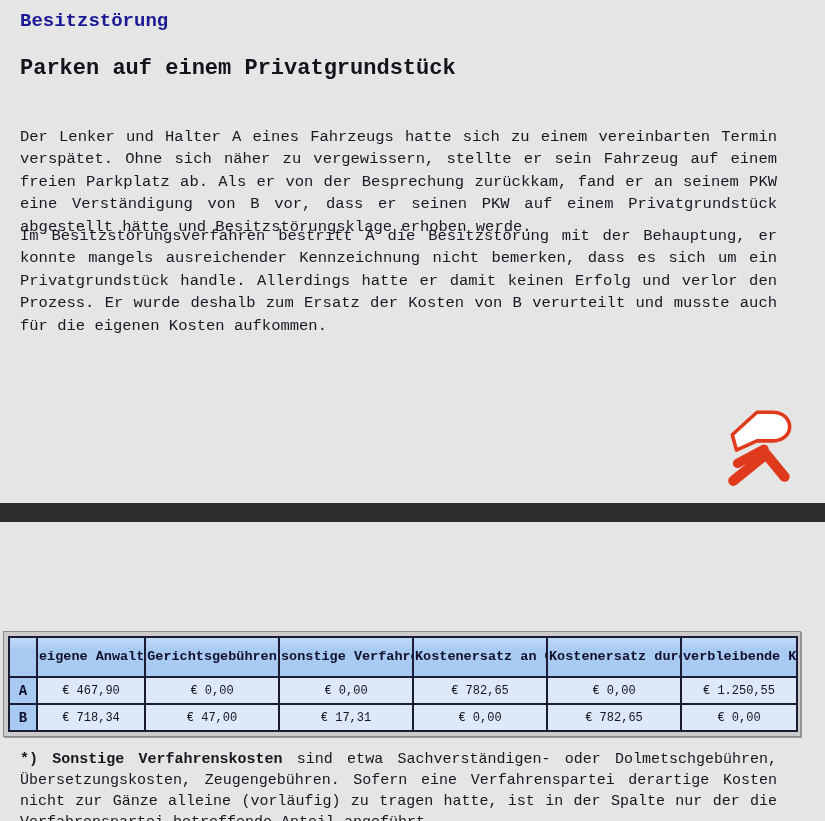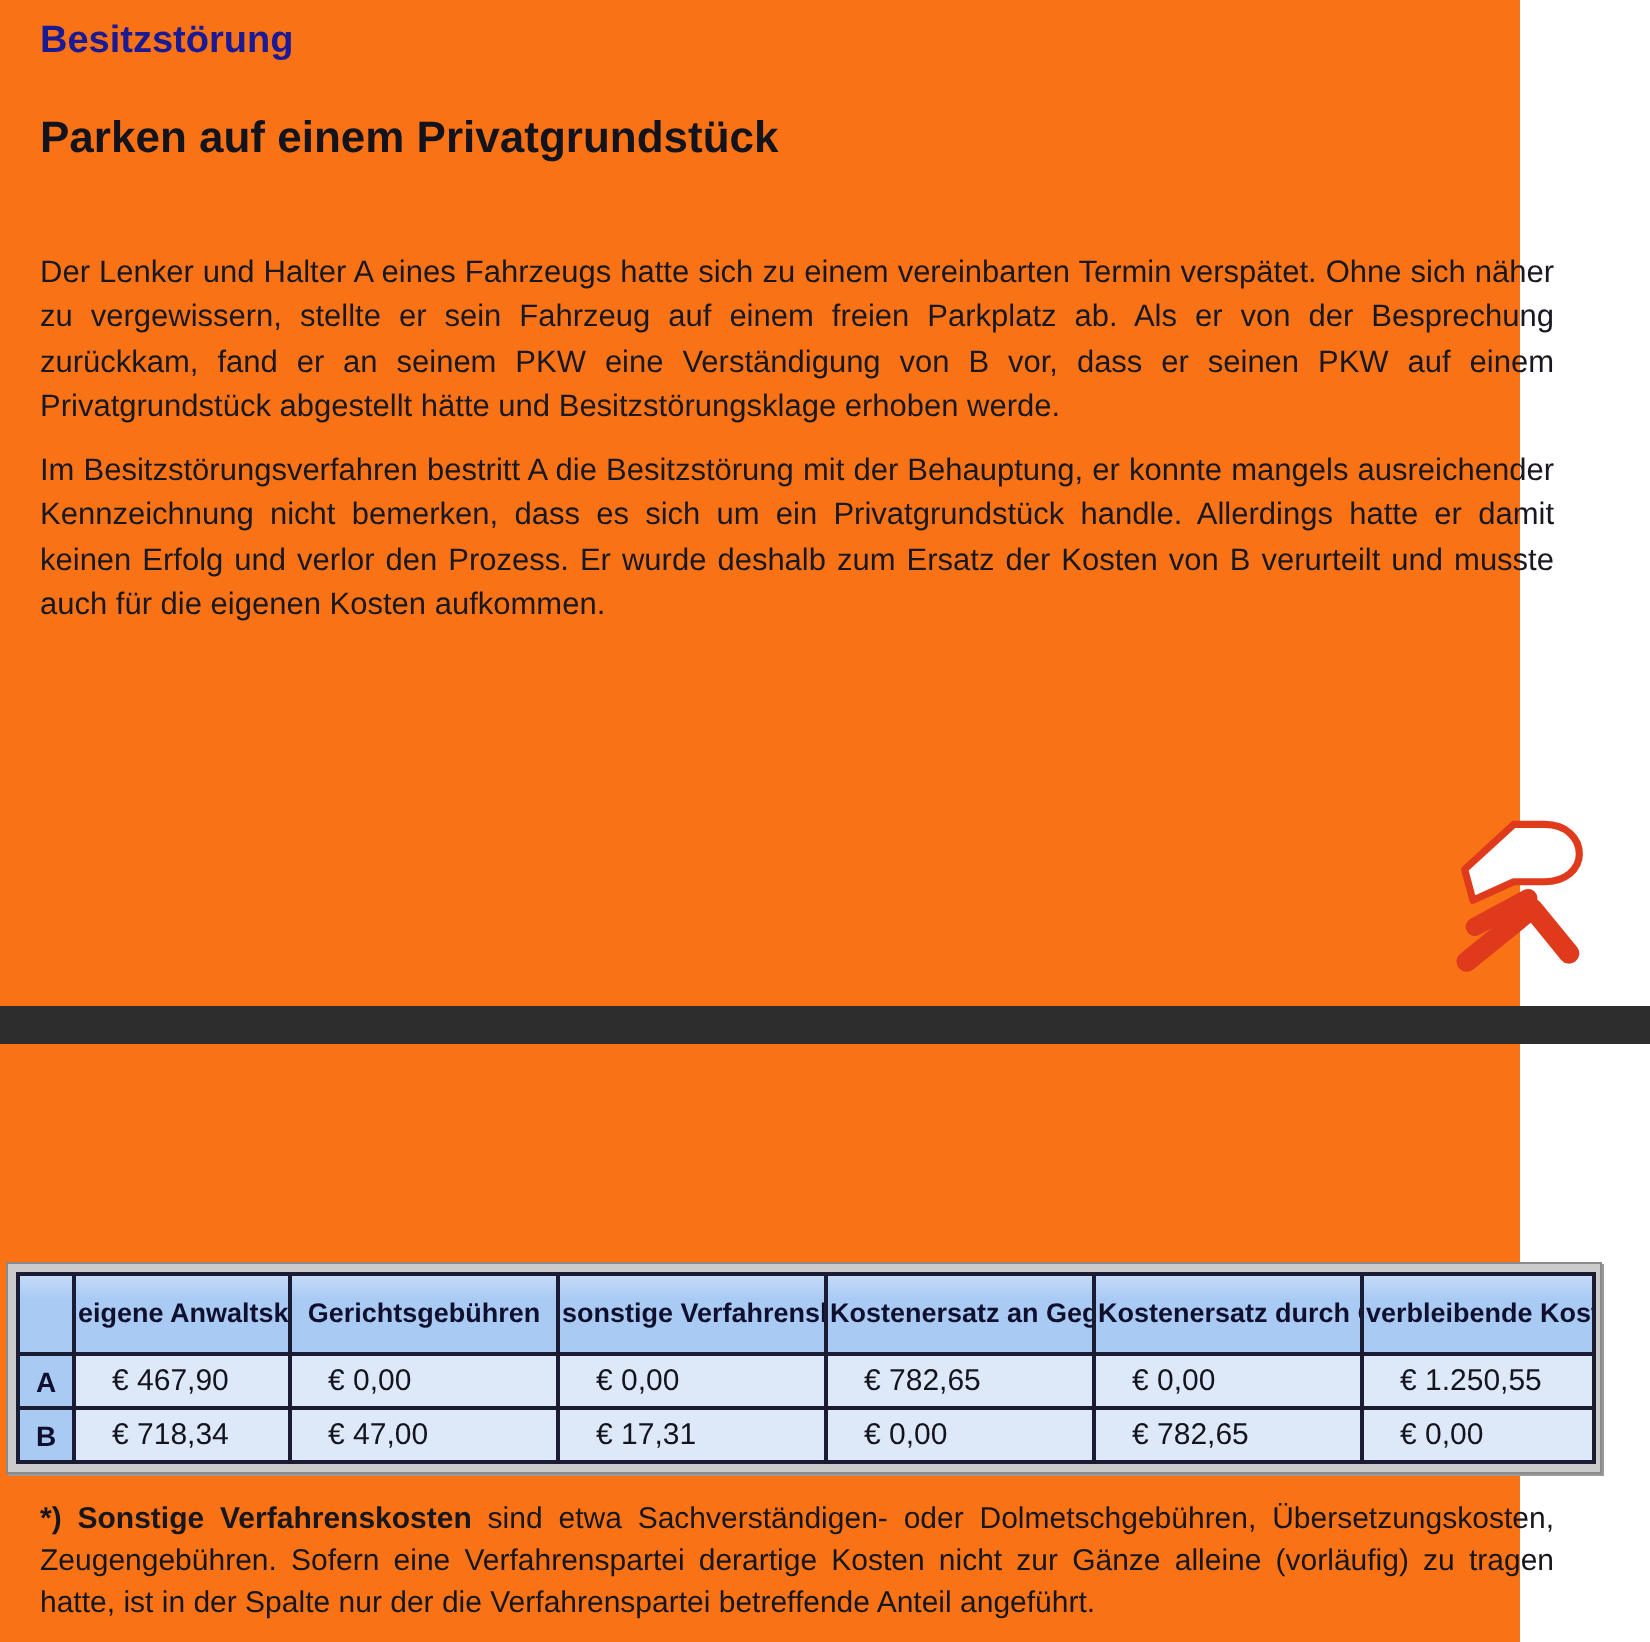--- a/index.html
+++ b/index.html
@@ -4,21 +4,21 @@
 <style>
   * { box-sizing: border-box; }
   html,body { margin:0; padding:0; }
   body {
     width:825px; height:821px; overflow:hidden;
     background:#ffffff;
     font-family:"Liberation Sans", sans-serif;
     color:#181822;
     position:relative;
   }
-  .page { position:relative; width:760px; height:821px; background:#f97316; }
+  .page { position:relative; width:825px; height:821px; background:#e5e5e5;font-family:Liberation Mono, monospace; }
 
   
   .doc-title {
     position:absolute; top:10px; left:20px; margin:0;
     font-size:19px; font-weight:bold; color:#1a1a94;
   }
   .doc-subtitle {
     position:absolute; top:56px; left:20px; margin:0;
     font-size:22px; font-weight:bold; color:#13131c;
   }
@@ -67,22 +67,22 @@
     background:#a9cbf3;
     background:linear-gradient(#c4daf7, #a9cbf3 30%);
     font-size:13.5px; font-weight:bold; color:#10102e;
     text-align:center; padding:3px 1px; height:40px; line-height:16px;
   }
   table.cost-table tbody th {
     background:#a9cbf3; font-size:14px; font-weight:bold; color:#10102e;
     text-align:center; height:27px;
   }
   table.cost-table tbody td {
-    background:#dde9f9; text-align:left;
-    font-size:15px; color:#14141f; padding:2px 18px; height:27px;
+    background:#dde9f9; text-align:center;
+    font-size:12px; color:#14141f; padding:2px 18px; height:27px;
   }
   .footnote {
     position:absolute; top:749px; left:20px; width:757px; margin:0;
     font-size:15px; line-height:21px; text-align:justify; color:#16161f;
   }
   .footnote b { font-weight:bold; }
 </style>
 </head>
 <body>
 

